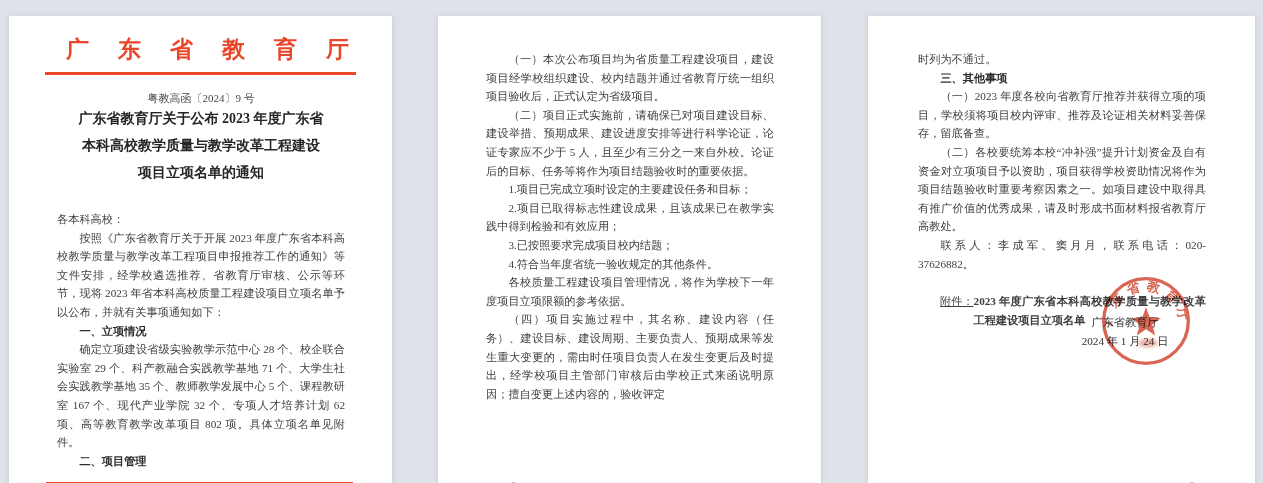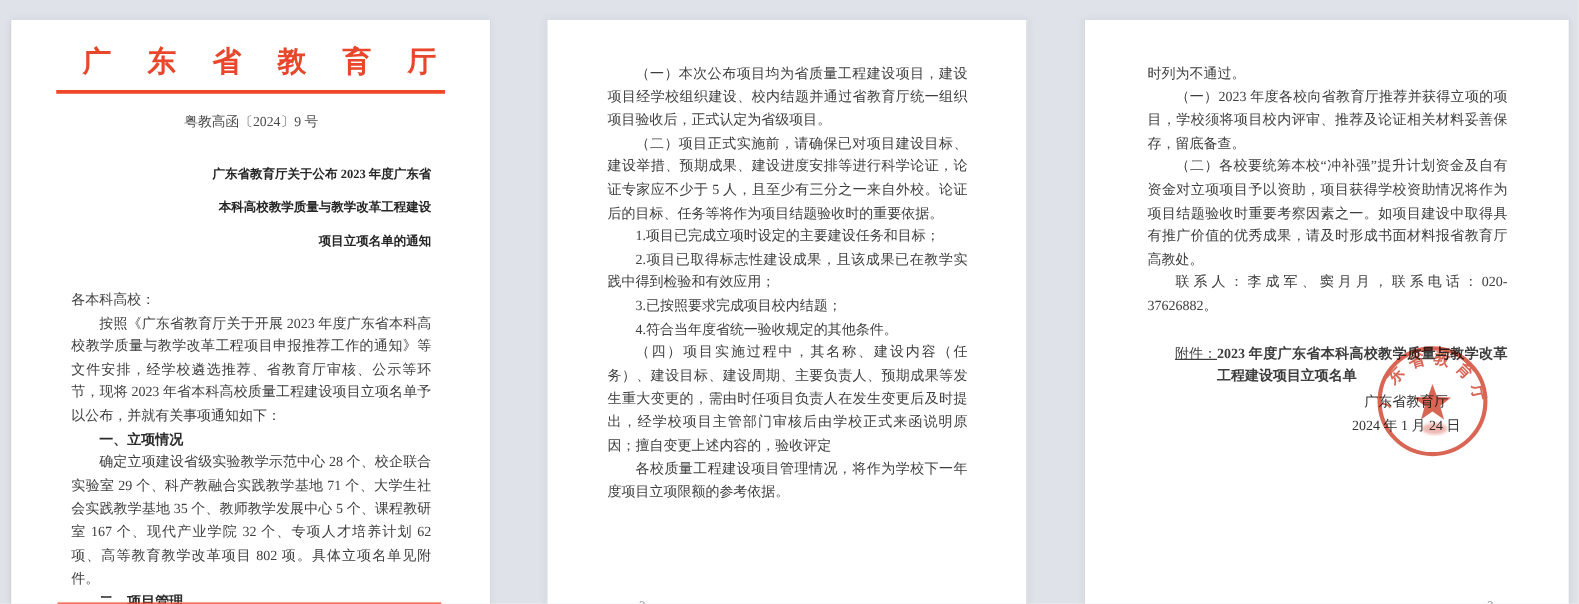--- a/index.html
+++ b/index.html
@@ -20,22 +20,22 @@
   .page-3 { left:867px; width:389px; padding:34px 49px 0 50px; }
 
   .agency-name {
     color:#e8472b; font-weight:bold; font-size:23px; line-height:27px;
     text-align:center; white-space:nowrap;
     letter-spacing:29px; padding-left:29px; margin:0 -20px;
   }
   .red-rule { height:3px; background:#ee4728; margin:9px -11px 0 -12px; }
   .doc-number { text-align:center; font-size:11px; color:#4a4a4a; margin-top:16px; line-height:14px; }
   .doc-title {
-    margin-top:21px; text-align:right; font-weight:bold; color:#262626;
-    font-size:10px; line-height:27px;
+    text-align:center; font-weight:bold; color:#262626;
+    font-size:14px; line-height:27px;
   }
   .body-text { margin-top:24px; font-size:11.2px; line-height:18.6px; }
   .body-text p { margin:0; text-indent:2em; text-align:justify; }
   .noindent { text-indent:0 !important; }
   .bold { font-weight:bold; color:#2d2d2d; }
   .bottom-rule { position:absolute; left:37px; right:39px; bottom:14px; height:3px; background:#ee4728; }
 
   .page-footer {
     position:absolute; bottom:8px; font-size:10.5px; color:#8a8a8a; letter-spacing:1px;
   }
@@ -78,29 +78,30 @@
   </div>
 
   <div class="page page-2">
     <div class="body-text" style="margin-top:0">
       <p>（一）本次公布项目均为省质量工程建设项目，建设项目经学校组织建设、校内结题并通过省教育厅统一组织项目验收后，正式认定为省级项目。</p>
       <p>（二）项目正式实施前，请确保已对项目建设目标、建设举措、预期成果、建设进度安排等进行科学论证，论证专家应不少于 5 人，且至少有三分之一来自外校。论证后的目标、任务等将作为项目结题验收时的重要依据。</p>
       <p>1.项目已完成立项时设定的主要建设任务和目标；</p>
       <p>2.项目已取得标志性建设成果，且该成果已在教学实践中得到检验和有效应用；</p>
       <p>3.已按照要求完成项目校内结题；</p>
       <p>4.符合当年度省统一验收规定的其他条件。</p>
+      <p>各校质量工程建设项目管理情况，将作为学校下一年度项目立项限额的参考依据。</p>
       <p>（四）项目实施过程中，其名称、建设内容（任务）、建设目标、建设周期、主要负责人、预期成果等发生重大变更的，需由时任项目负责人在发生变更后及时提出，经学校项目主管部门审核后由学校正式来函说明原因；擅自变更上述内容的，验收评定</p>
-      <p>各校质量工程建设项目管理情况，将作为学校下一年度项目立项限额的参考依据。</p>
     </div>
     <div class="page-footer footer-left">— 2 —</div>
   </div>
 
   <div class="page page-3">
     <div class="body-text" style="margin-top:0">
       <p class="noindent">时列为不通过。</p>
+      <p class="bold">三、其他事项</p>
       <p>（一）2023 年度各校向省教育厅推荐并获得立项的项目，学校须将项目校内评审、推荐及论证相关材料妥善保存，留底备查。</p>
       <p>（二）各校要统筹本校“冲补强”提升计划资金及自有资金对立项项目予以资助，项目获得学校资助情况将作为项目结题验收时重要考察因素之一。如项目建设中取得具有推广价值的优秀成果，请及时形成书面材料报省教育厅高教处。</p>
       <p>联系人：李成军、窦月月，联系电话：020-37626882。</p>
       <div class="attachment">
         <span class="att-label">附件：</span>
         <span class="att-text">2023 年度广东省本科高校教学质量与教学改革工程建设项目立项名单</span>
       </div>
     </div>
 
     <div class="signature">

